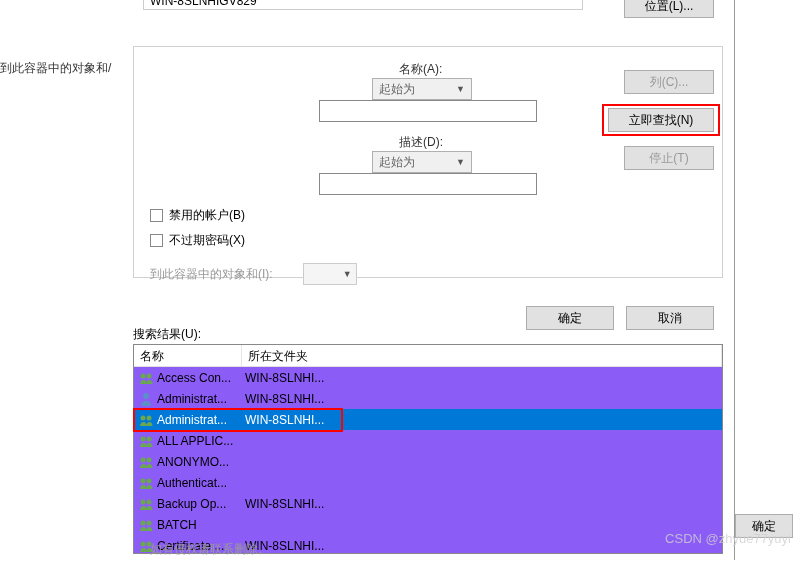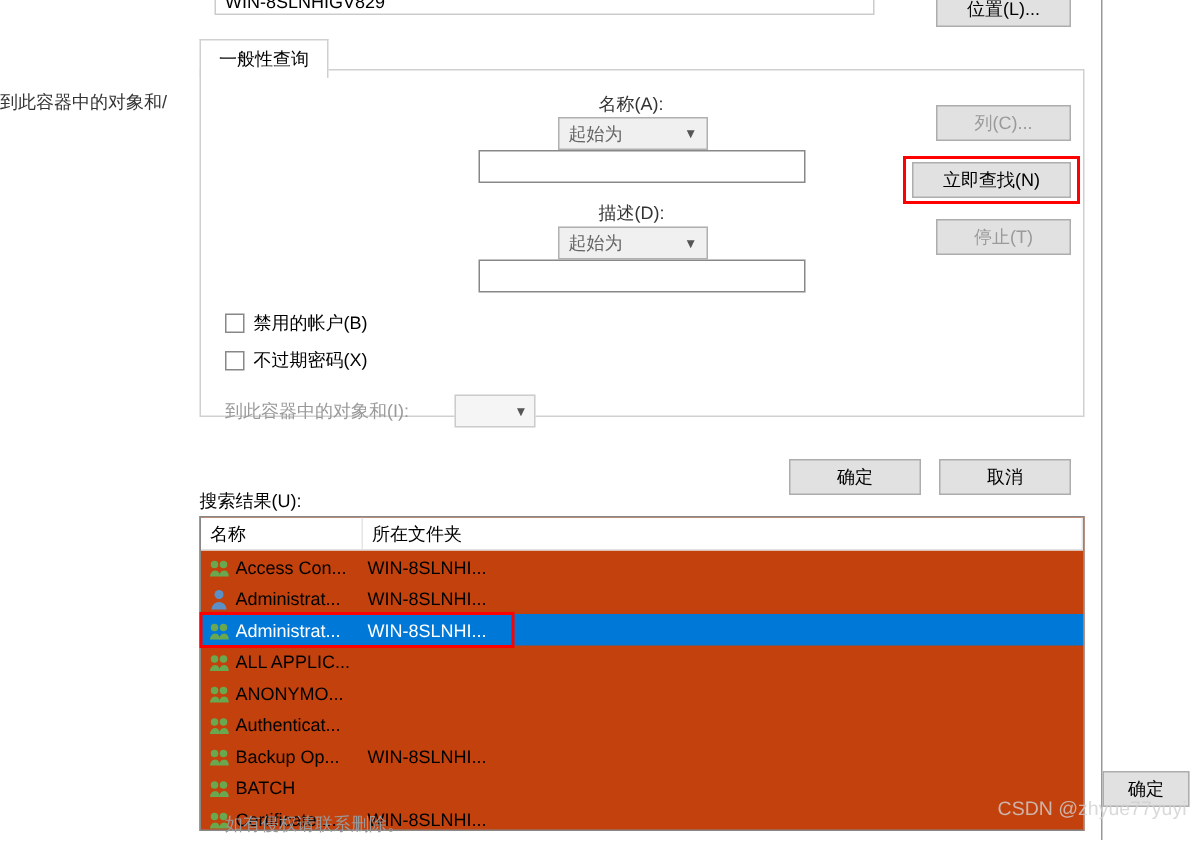--- a/index.html
+++ b/index.html
@@ -19,21 +19,21 @@
     .text-input { width: 218px; height: 22px; border: 1px solid #888; padding: 0 4px; font-size: 12px; }
     .checkbox-row { display: flex; align-items: center; margin-bottom: 8px; margin-left: 0; }
     .checkbox { width: 13px; height: 13px; border: 1px solid #888; margin-right: 6px; }
     .checkbox-label { font-size: 12px; }
     .days-row { display: flex; align-items: center; margin-top: 14px; }
     .days-label { font-size: 12px; color: #999; }
     .days-spin { width: 54px; height: 22px; border: 1px solid #ccc; background: #f5f5f5; margin-left: 30px; display: flex; align-items: center; justify-content: flex-end; padding-right: 4px; color: #aaa; font-size: 10px; }
     .magnify-icon { position: absolute; right: 24px; bottom: 46px; width: 36px; height: 28px; }
     .action-btn { position: absolute; width: 88px; height: 24px; background: #e1e1e1; border: 1px solid #adadad; text-align: center; line-height: 22px; font-size: 12px; cursor: pointer; }
     .results-label { position: absolute; left: 10px; top: 326px; font-size: 12px; }
-    .results-grid { position: absolute; left: 10px; top: 344px; width: 590px; height: 210px; border: 1px solid #888; background: #c2410c; overflow: hidden; }
+    .results-grid { position: absolute; left: 10px; top: 344px; width: 590px; height: 210px; border: 1px solid #888; background: #8b5cf6; overflow: hidden; }
     .grid-header { display: flex; background: #fff; border-bottom: 1px solid #e0e0e0; height: 22px; }
     .gh-col { padding: 3px 6px; border-right: 1px solid #e5e5e5; font-size: 12px; }
     .gh-col.c1 { width: 108px; }
     .gh-col.c2 { flex: 1; }
     .grid-body { overflow-y: scroll; height: 186px; }
     .grid-row { display: flex; align-items: center; height: 21px; font-size: 12px; padding-left: 4px; }
     .grid-row.selected { background: #0078d7; color: #fff; }
     .row-icon { width: 16px; height: 16px; margin-right: 3px; display: inline-block; position: relative; }
     .rc-name { width: 86px; overflow: hidden; white-space: nowrap; }
     .rc-folder { flex: 1; padding-left: 2px; }
@@ -48,21 +48,20 @@
 </head>
 <body>
 
 <div class="bg-text">到此容器中的对象和/</div>
 <div class="bg-btn">确定</div>
 
 <div class="dialog">
   <div class="inner-box">WIN-8SLNHIGV829</div>
   <div class="side-btn" style="right:20px; top:-6px;">位置(L)...</div>
 
-  <div class="tab-header">一般性查询</div>
   <div class="tab-panel">
     <div class="field-row">
       <div class="field-label">名称(A):</div>
       <div class="select-box">
         <span>起始为</span>
         <span class="chevron">▼</span>
       </div>
       <input class="text-input" type="text" style="">
     </div>
     <div class="field-row">

